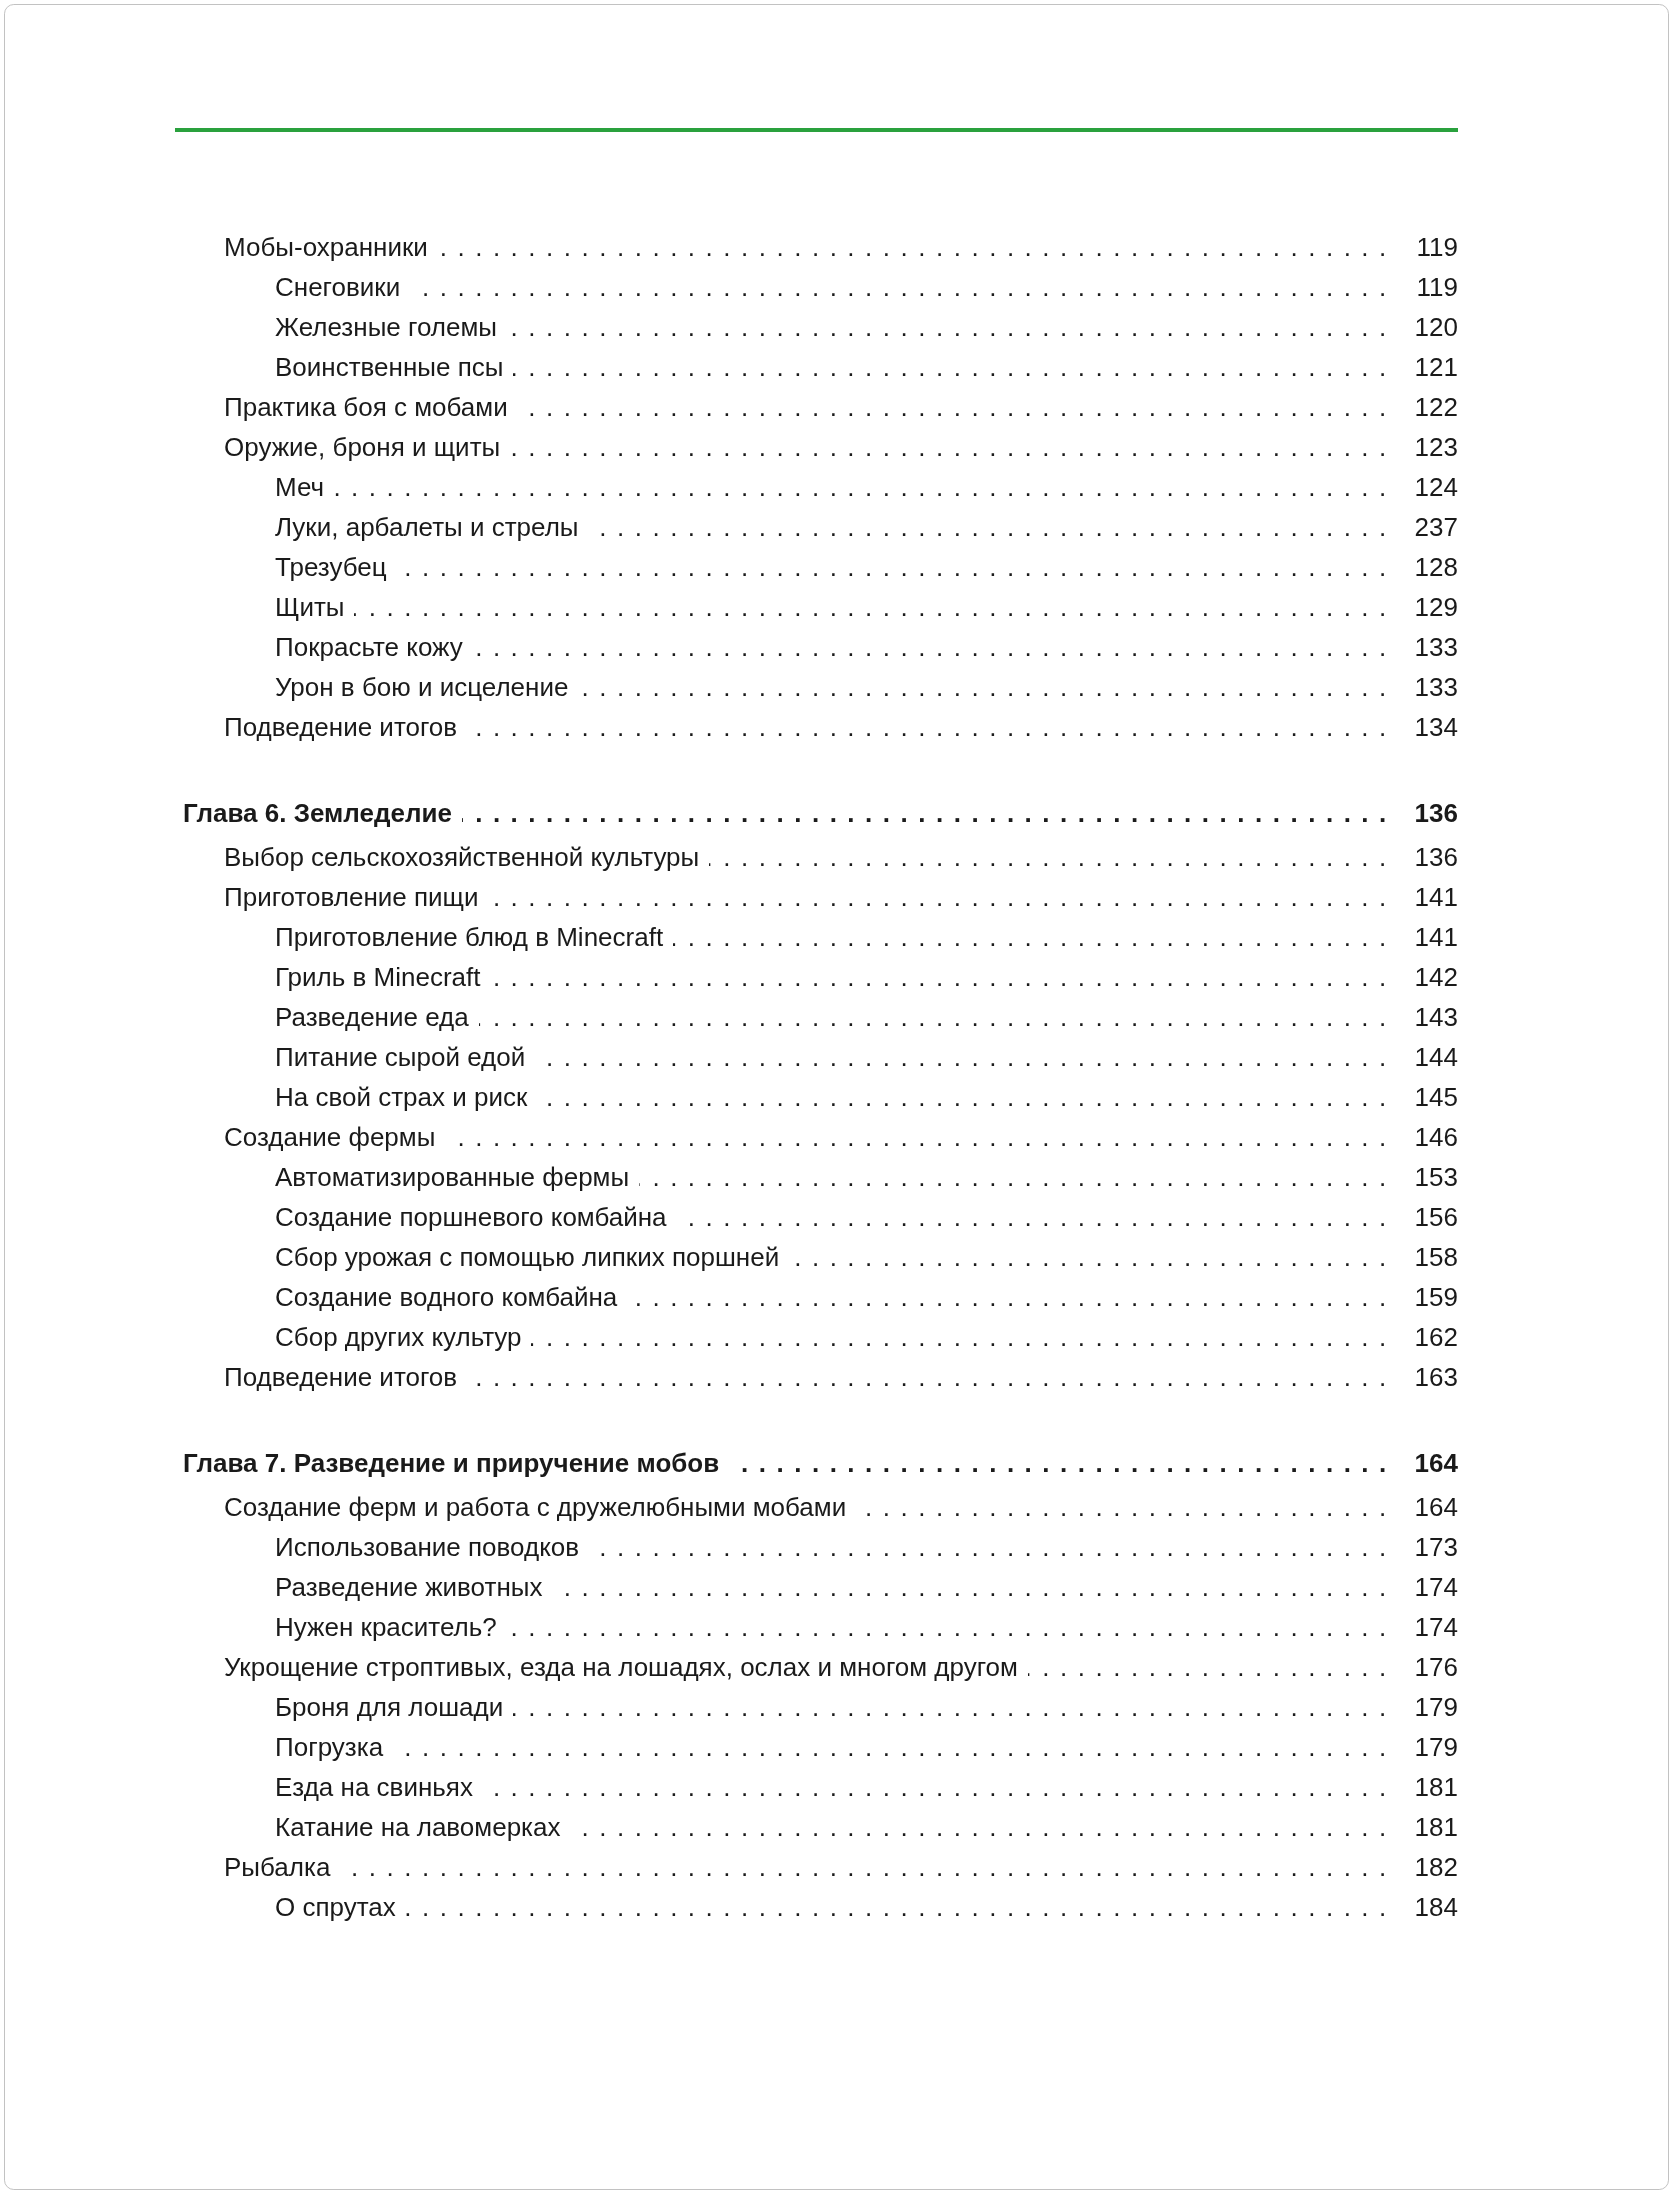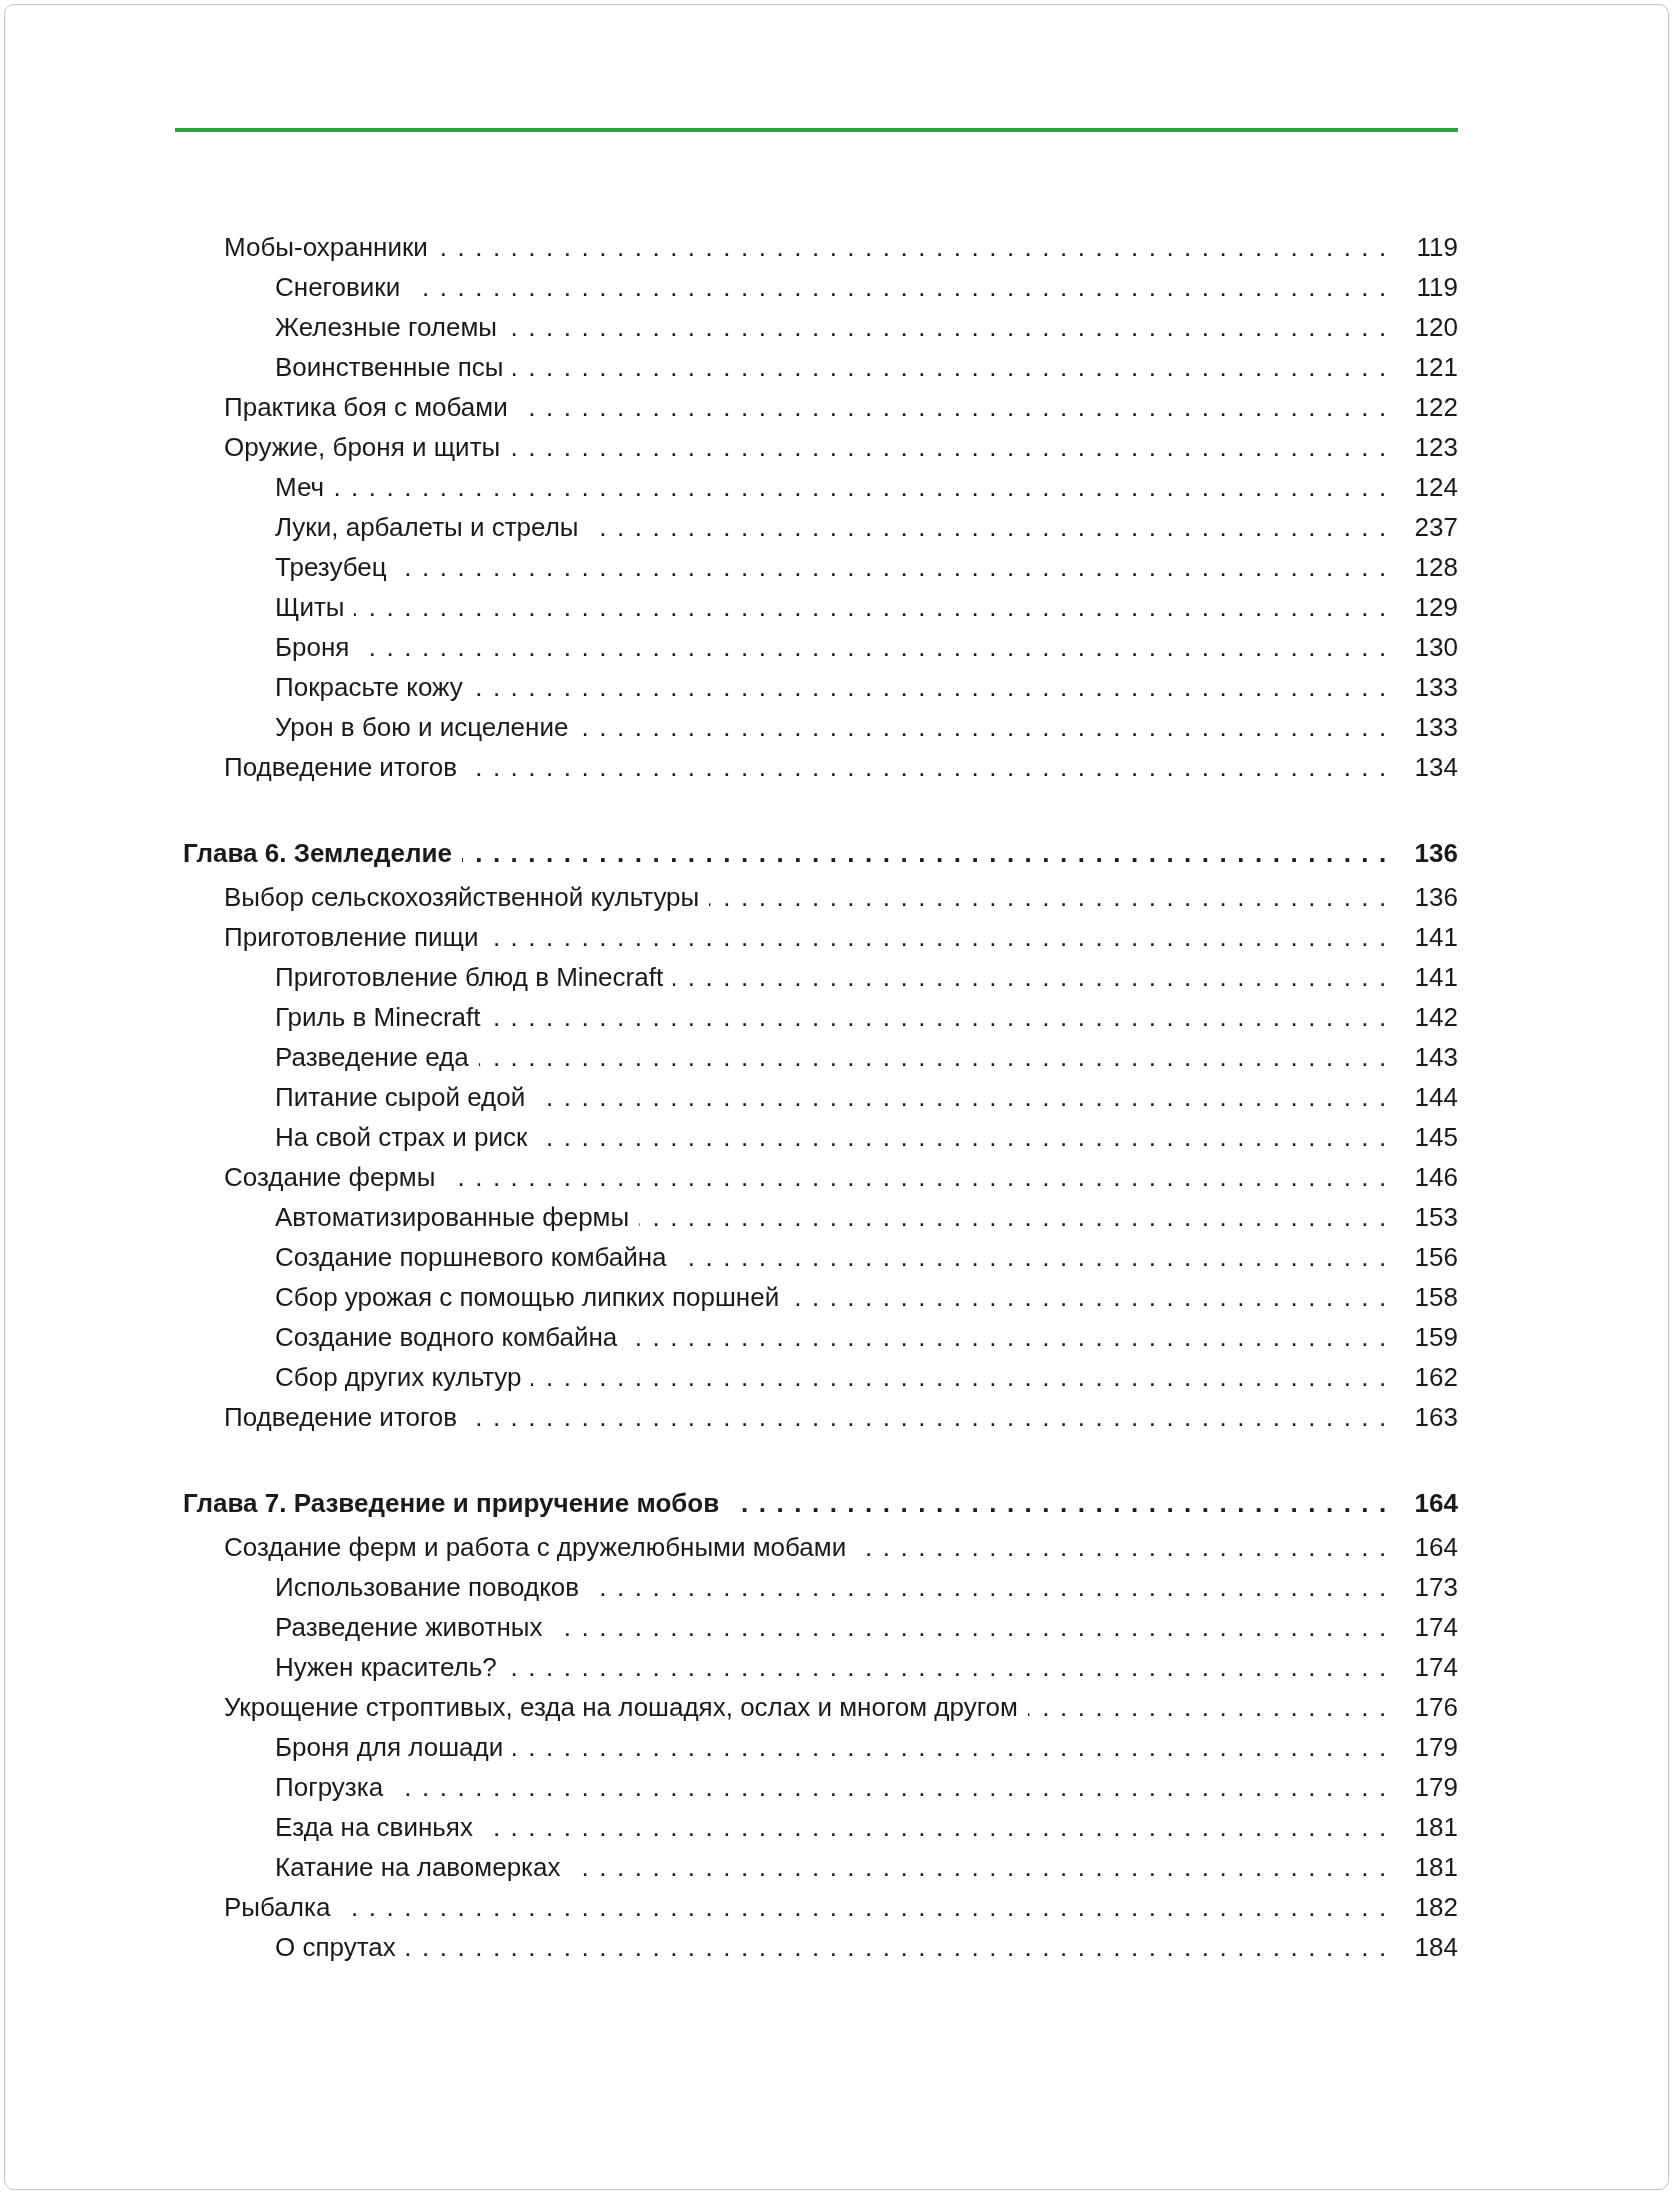--- a/index.html
+++ b/index.html
@@ -148,25 +148,20 @@
           <span class="toc-label">Трезубец</span>
           <span class="toc-dots"></span>
           <span class="toc-page">128</span>
         </div>
         <div class="toc-row lvl2">
           <span class="toc-label">Щиты</span>
           <span class="toc-dots"></span>
           <span class="toc-page">129</span>
         </div>
         <div class="toc-row lvl2">
-          <span class="toc-label">Броня</span>
-          <span class="toc-dots"></span>
-          <span class="toc-page">130</span>
-        </div>
-        <div class="toc-row lvl2">
           <span class="toc-label">Покрасьте кожу</span>
           <span class="toc-dots"></span>
           <span class="toc-page">133</span>
         </div>
         <div class="toc-row lvl2">
           <span class="toc-label">Урон в бою и исцеление</span>
           <span class="toc-dots"></span>
           <span class="toc-page">133</span>
         </div>
         <div class="toc-row lvl1">

